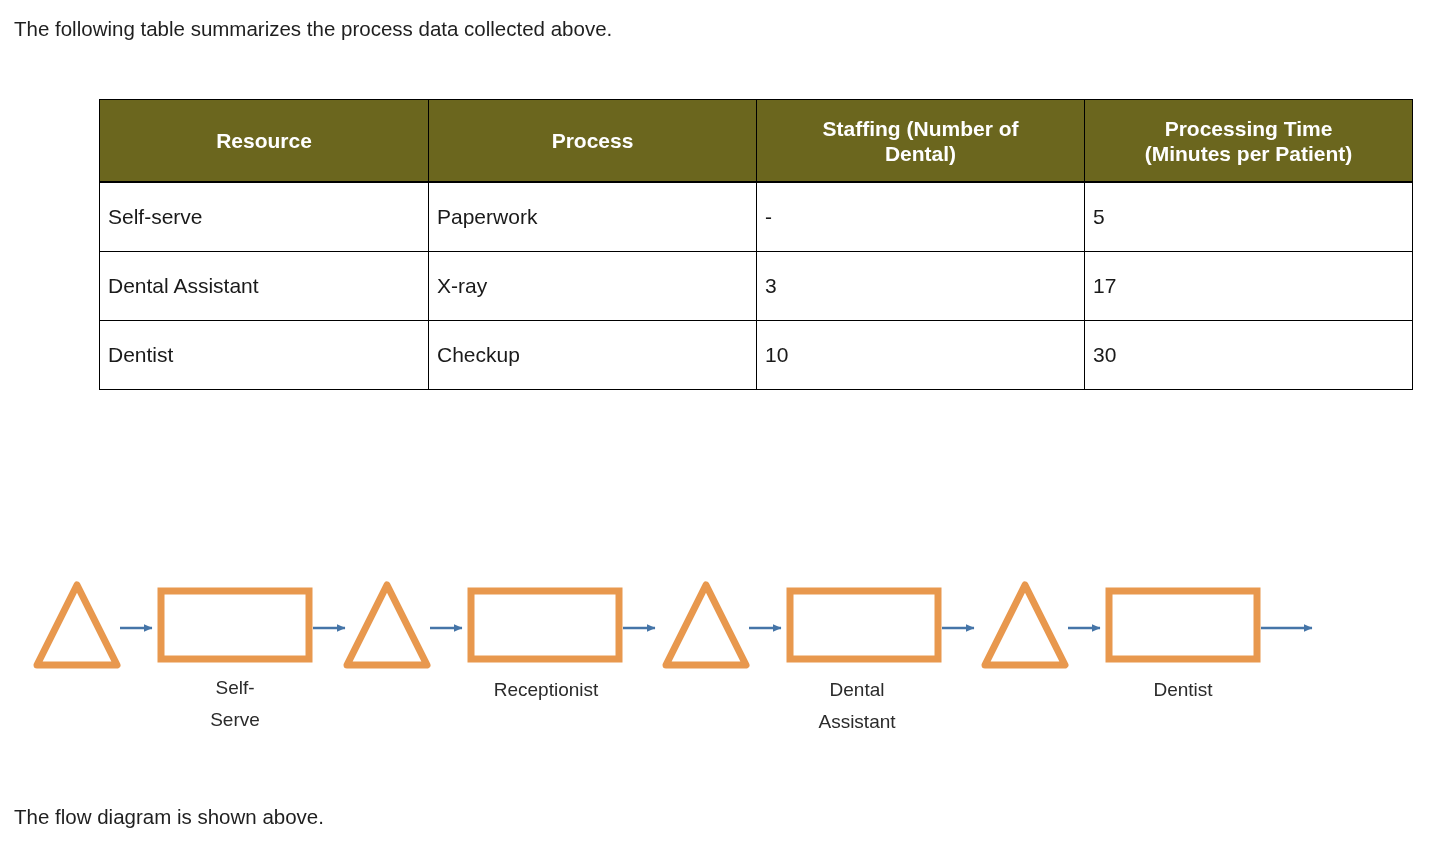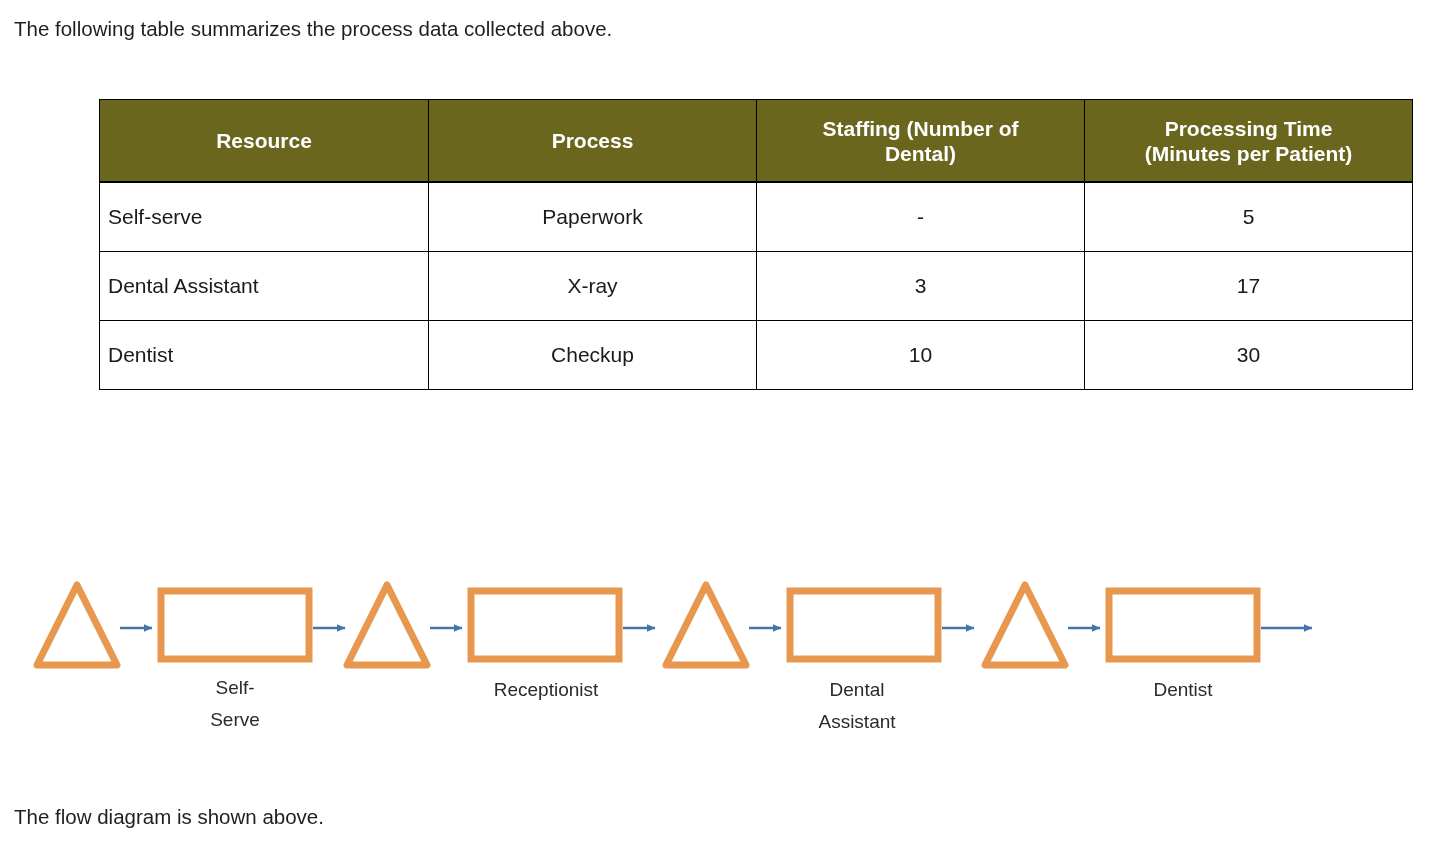--- a/index.html
+++ b/index.html
@@ -65,21 +65,21 @@
     border: 1px solid #000000;
     height: 44px;
     font-size: 21px;
     line-height: 24px;
     padding: 12px 8px;
     vertical-align: middle;
     background: #ffffff;
     color: #1a1a1a;
   }
   td.align-left   { text-align: left; }
-  td.align-center { text-align: center; }
+  td.align-center { }
 
   
   .flow-diagram {
     position: absolute;
     left: 0px;
     top: 560px;
     width: 1436px;
     height: 200px;
   }
   .flow-diagram svg { display: block; }

